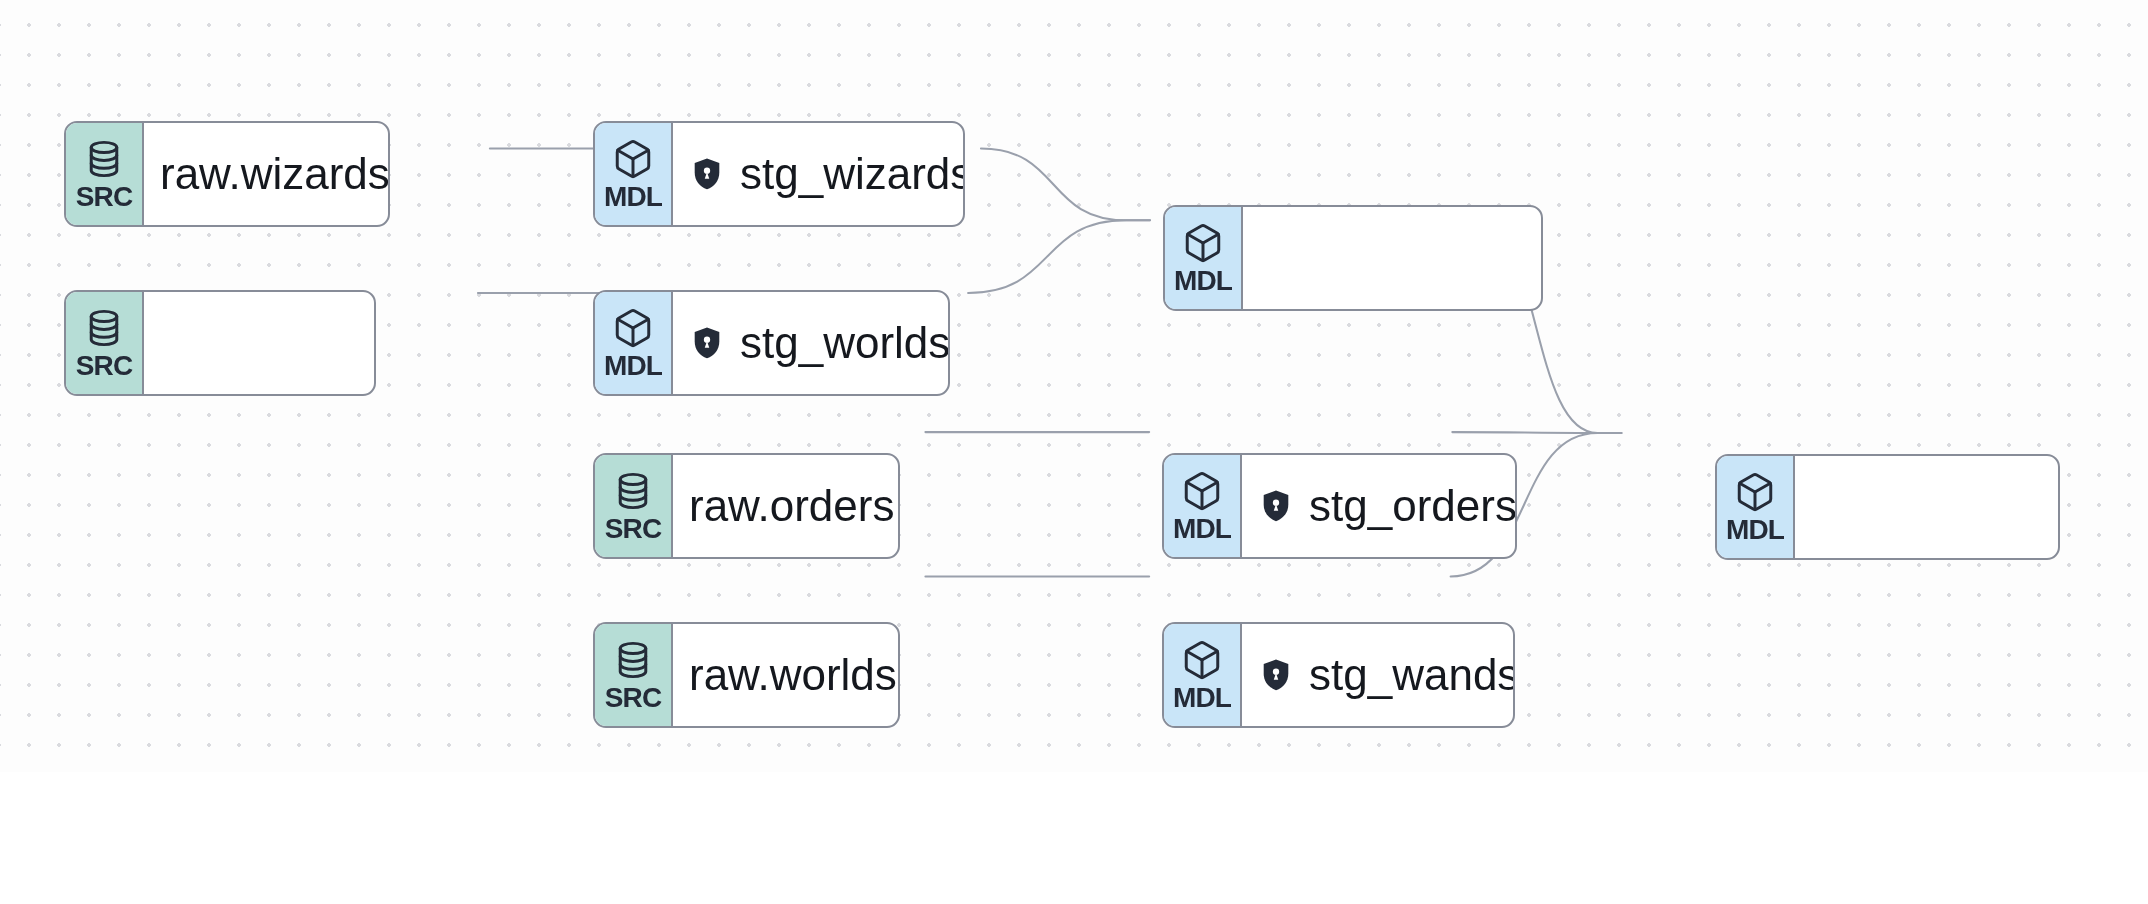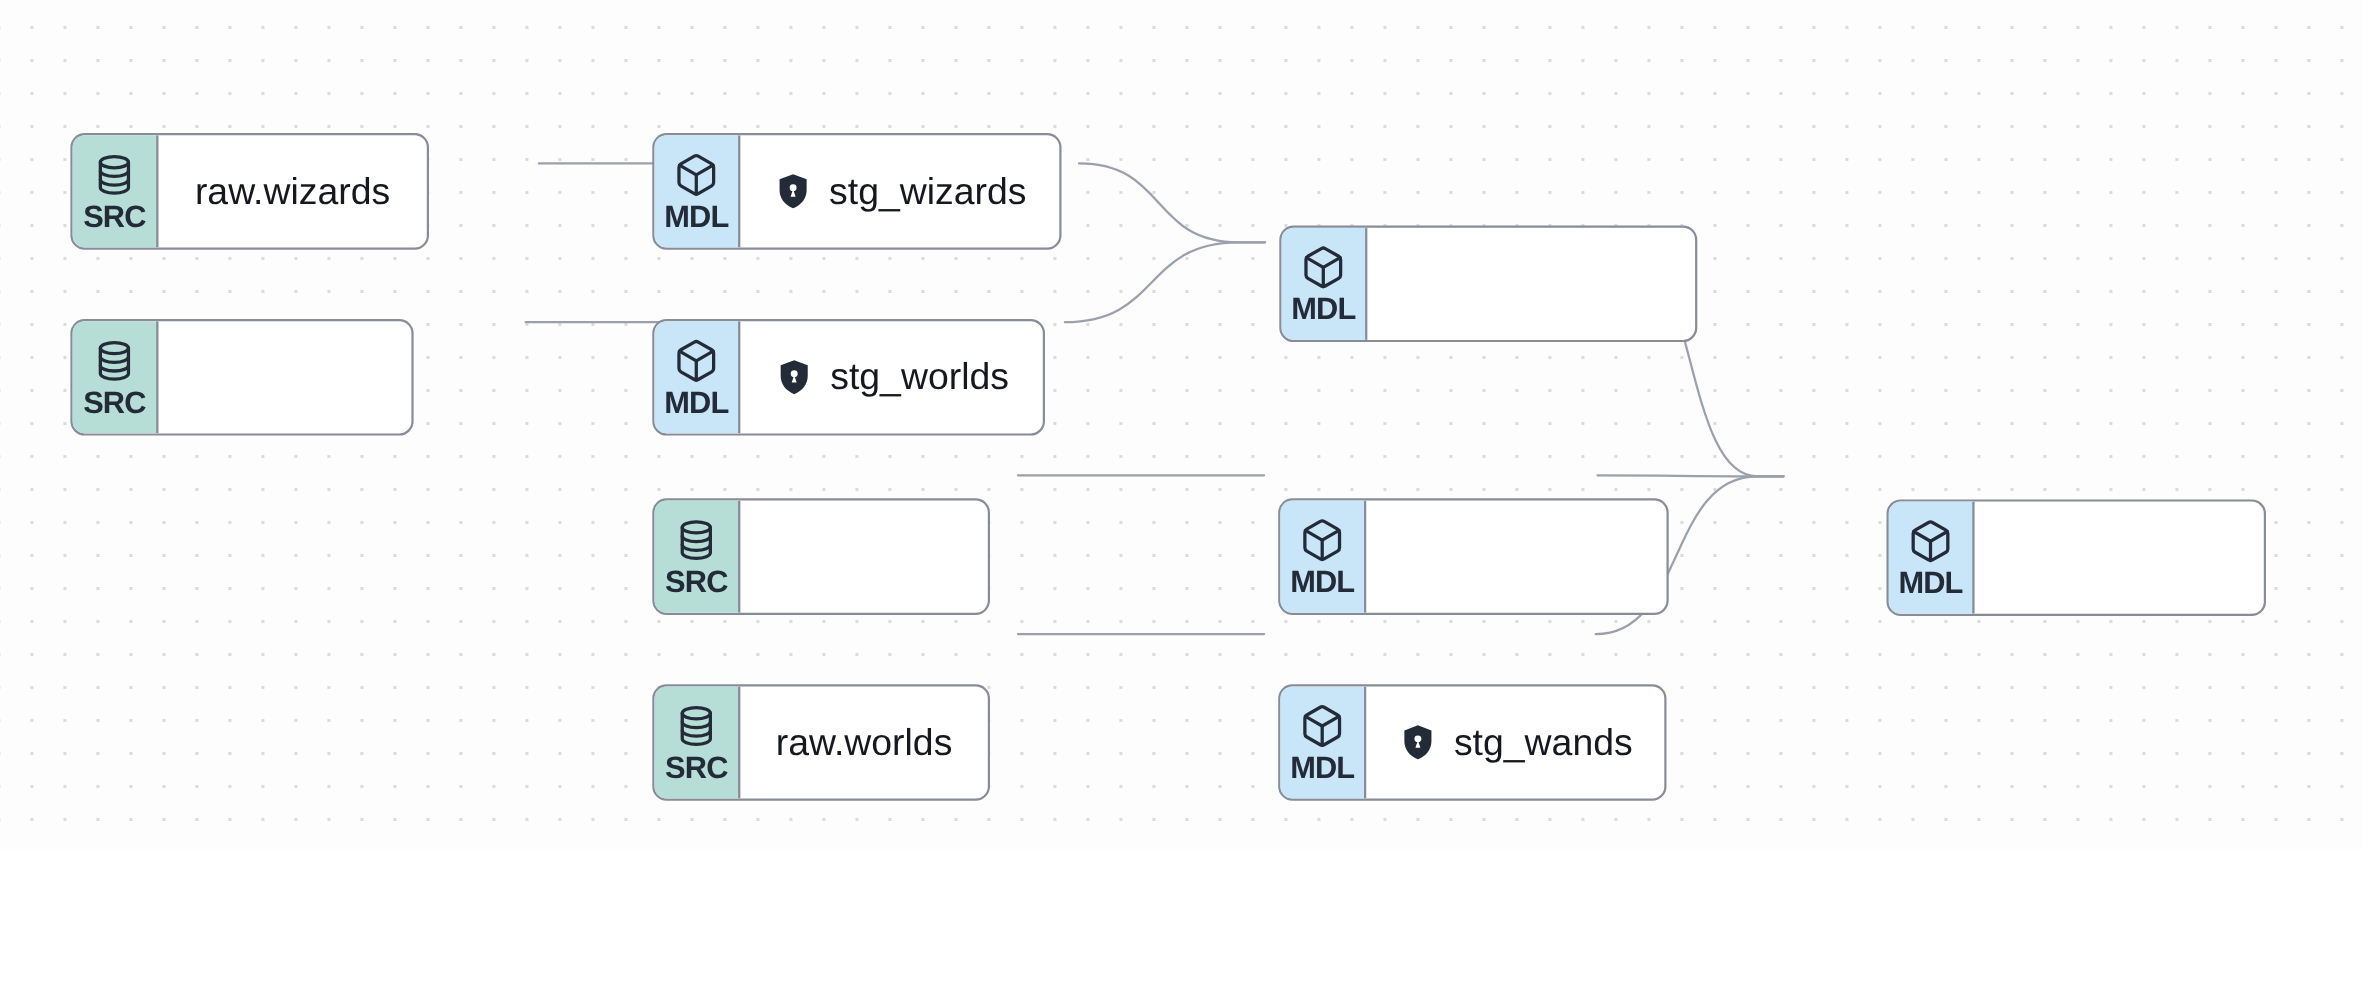--- a/index.html
+++ b/index.html
@@ -80,21 +80,21 @@
     padding: 0 16px;
     color: var(--label, #15181e);
   }
   .body .shield svg {
     width: 36px;
     height: 36px;
     display: block;
     color: var(--icon, #242b38);
   }
   .label {
-    font-size: 34px;
+    font-size: 44px;
     font-weight: 500;
     white-space: nowrap;
   }
 </style>
 </head>
 <body>
 
 <div class="canvas">
   <svg id="edge-layer" xmlns="http://www.w3.org/2000/svg" viewBox="0 0 2148 904">
       <path d="M 390 174 L 593 174"></path>
@@ -198,31 +198,44 @@
           <span class="icon">
             <svg viewBox="0 0 24 24" fill="none" stroke="currentColor" stroke-width="1.7" stroke-linecap="round" stroke-linejoin="round">
               <ellipse cx="12" cy="5.4" rx="7.3" ry="2.9"></ellipse>
               <path d="M4.7 5.4v13.2c0 1.6 3.27 2.9 7.3 2.9s7.3-1.3 7.3-2.9V5.4"></path>
               <path d="M4.7 9.9c0 1.6 3.27 2.9 7.3 2.9s7.3-1.3 7.3-2.9"></path>
               <path d="M4.7 14.4c0 1.6 3.27 2.9 7.3 2.9s7.3-1.3 7.3-2.9"></path>
             </svg>
           </span>
           <span class="badge-label">SRC</span>
         </div>
+        <div class="body">
+          <span class="label">raw.orders</span>
+        </div>
       </div>
       <div class="node model" style="left: 1162px; top: 453px; width: 355px; height: 106px;">
         <div class="badge">
           <span class="icon">
             <svg viewBox="0 0 24 24" fill="none" stroke="currentColor" stroke-width="1.7" stroke-linecap="round" stroke-linejoin="round">
               <path d="M21 16V8a2 2 0 0 0-1-1.73l-7-4a2 2 0 0 0-2 0l-7 4A2 2 0 0 0 3 8v8a2 2 0 0 0 1 1.73l7 4a2 2 0 0 0 2 0l7-4A2 2 0 0 0 21 16z"></path>
               <polyline points="3.27 6.96 12 12.01 20.73 6.96"></polyline>
               <line x1="12" y1="22.08" x2="12" y2="12"></line>
             </svg>
           </span>
           <span class="badge-label">MDL</span>
+        </div>
+        <div class="body">
+          <span class="icon shield">
+            <svg viewBox="0 0 24 24">
+              <path fill="currentColor" d="M12 1.6l8.2 3.1v6.4c0 5.3-3.3 9.1-8.2 11.1-4.9-2-8.2-5.8-8.2-11.1V4.7z"></path>
+              <circle cx="12" cy="9.8" r="2.1" fill="#ffffff"></circle>
+              <path d="M12 10.6l-1.5 4.6h3z" fill="#ffffff"></path>
+            </svg>
+          </span>
+          <span class="label">stg_orders</span>
         </div>
       </div>
       <div class="node source" style="left: 593px; top: 622px; width: 307px; height: 106px;">
         <div class="badge">
           <span class="icon">
             <svg viewBox="0 0 24 24" fill="none" stroke="currentColor" stroke-width="1.7" stroke-linecap="round" stroke-linejoin="round">
               <ellipse cx="12" cy="5.4" rx="7.3" ry="2.9"></ellipse>
               <path d="M4.7 5.4v13.2c0 1.6 3.27 2.9 7.3 2.9s7.3-1.3 7.3-2.9V5.4"></path>
               <path d="M4.7 9.9c0 1.6 3.27 2.9 7.3 2.9s7.3-1.3 7.3-2.9"></path>
               <path d="M4.7 14.4c0 1.6 3.27 2.9 7.3 2.9s7.3-1.3 7.3-2.9"></path>

